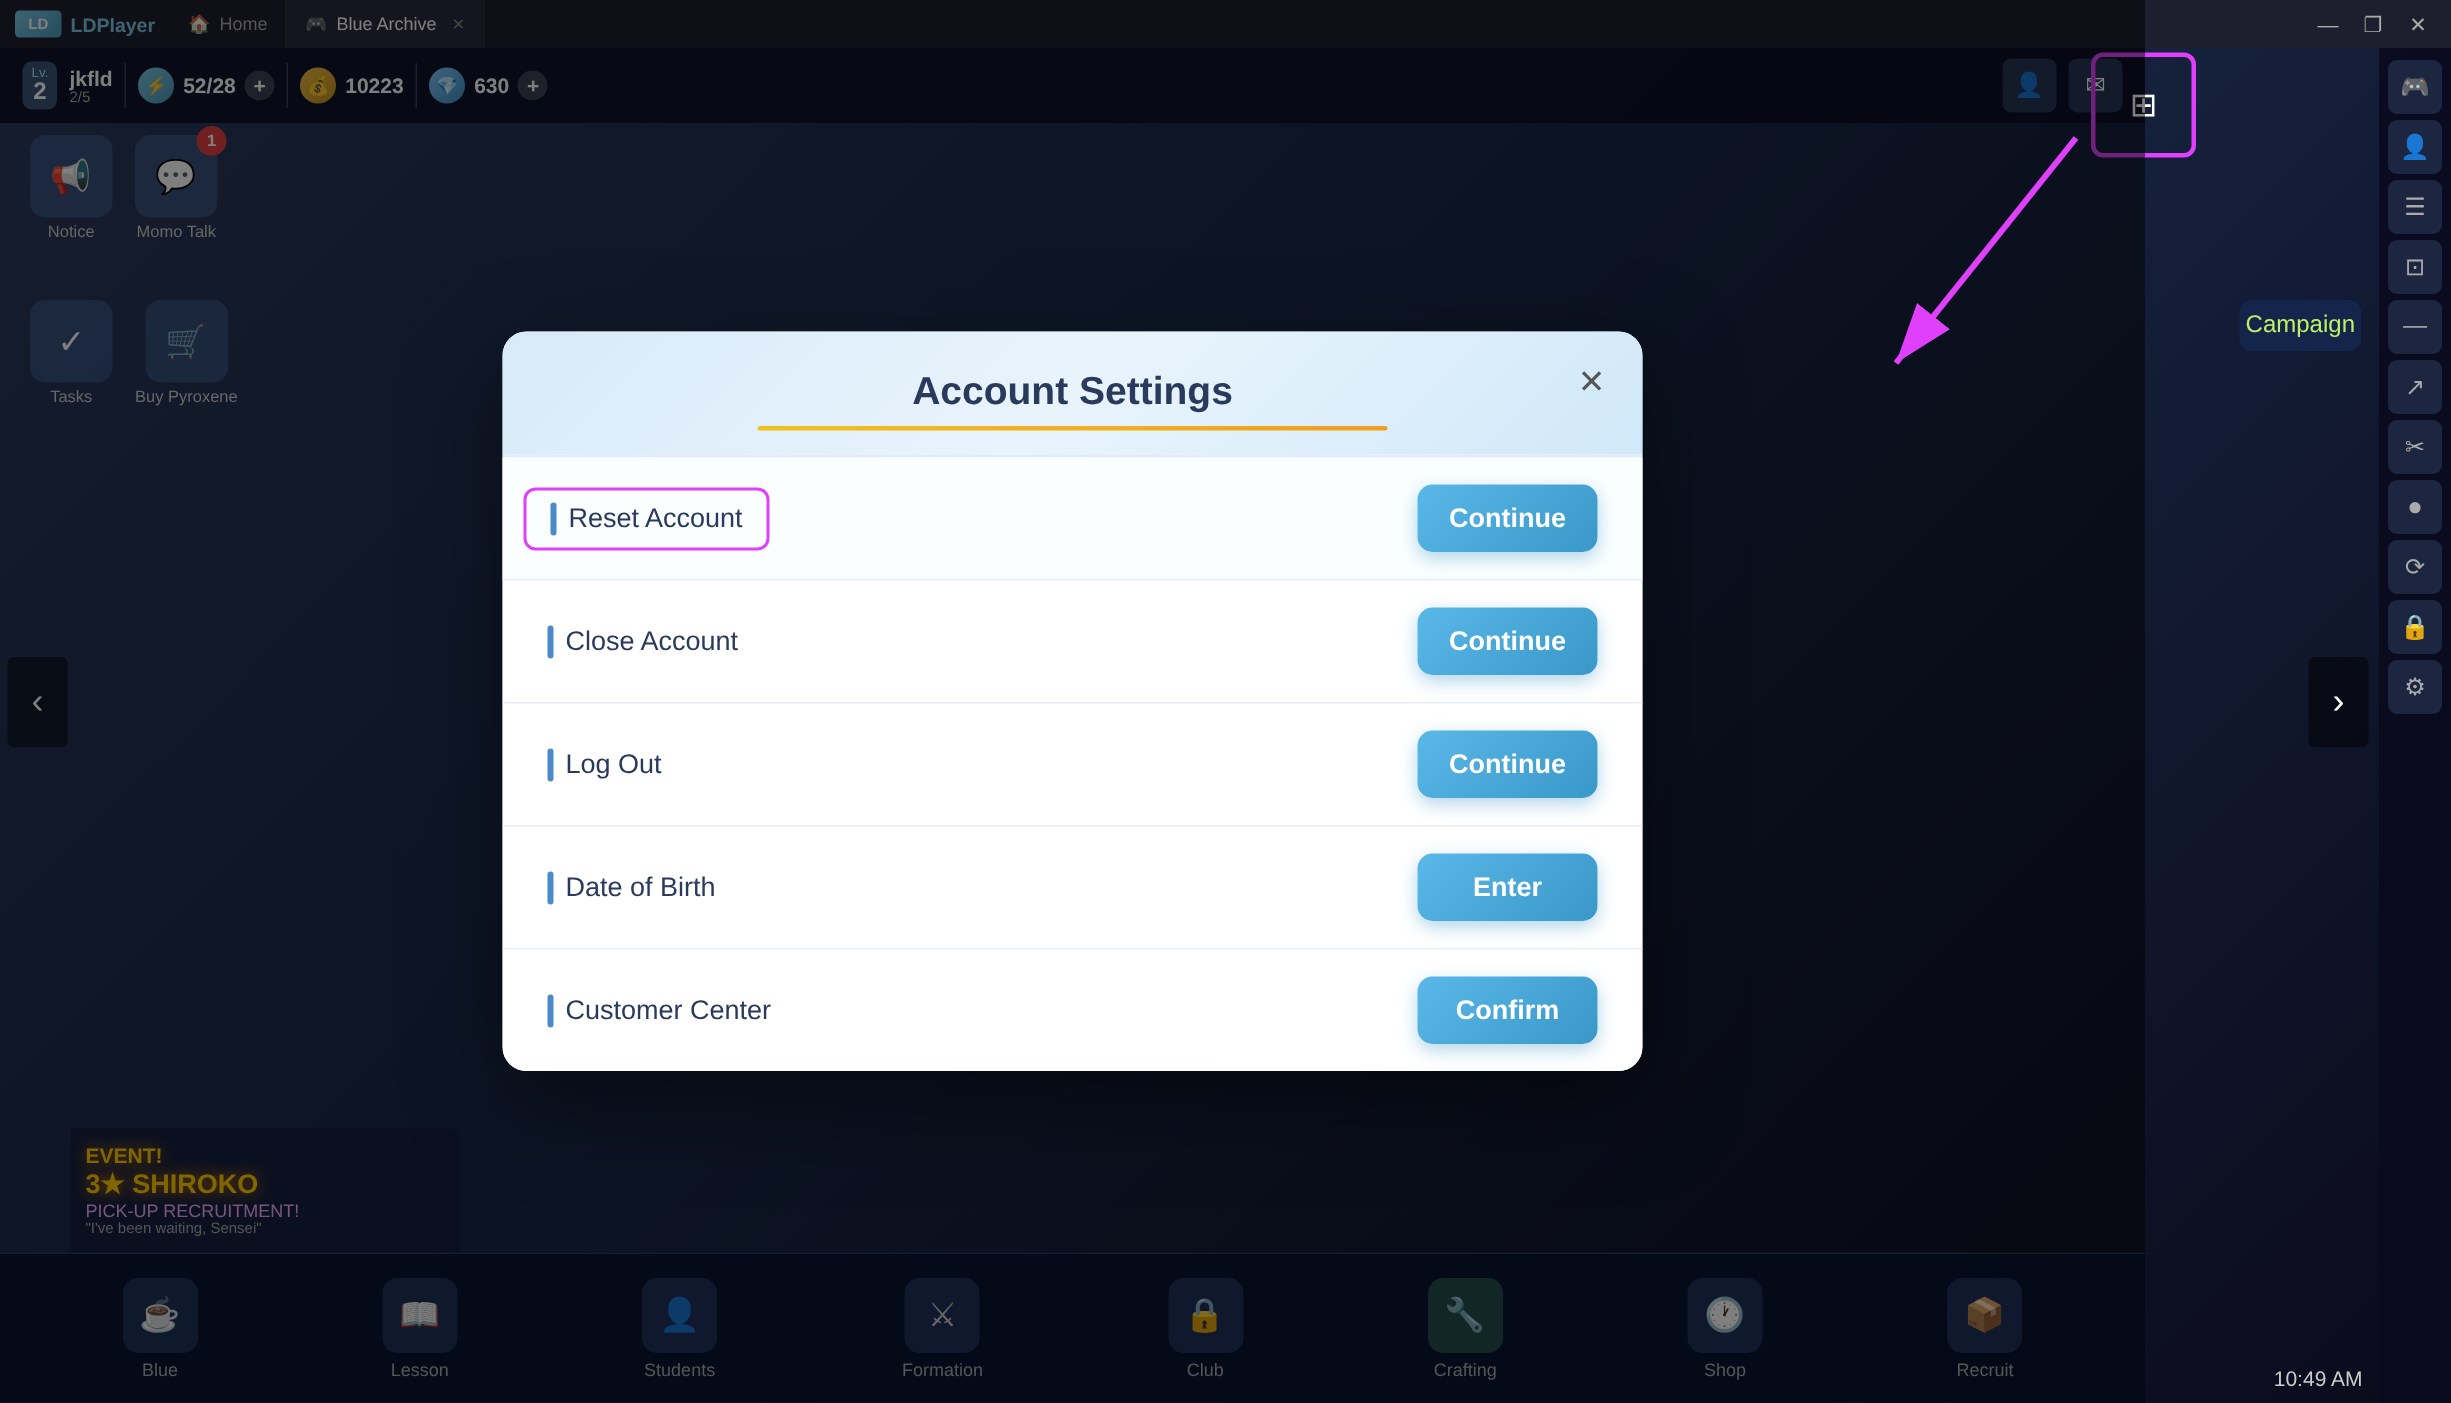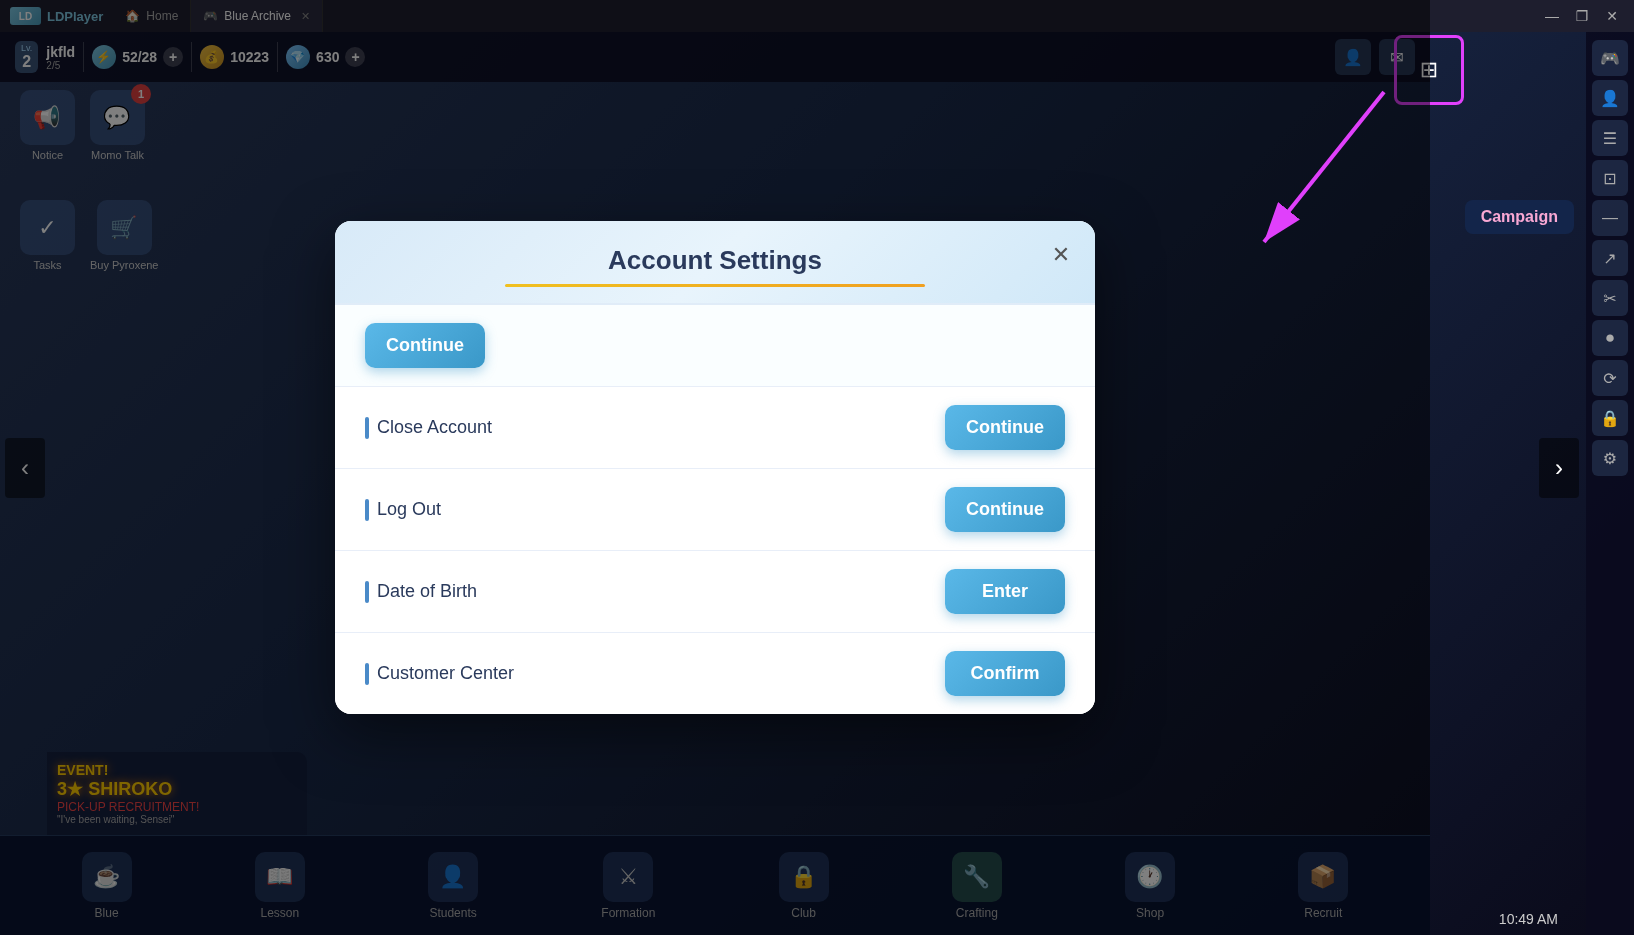--- a/index.html
+++ b/index.html
@@ -358,21 +358,21 @@
       font-weight: bold;
       cursor: pointer;
       text-align: center;
       box-shadow: 0 4px 12px rgba(60,150,200,0.4);
     }
 
     
     .time-display {
       position: absolute;
       bottom: 8px;
-      right: 76px;
+      right: 59px;
       color: #ccc;
       font-size: 14px;
       z-index: 60;
     }
 
     
     .notice-items {
       position: absolute;
       top: 90px; left: 20px;
       display: flex;
@@ -520,43 +520,46 @@
   </div>
   <div class="notice-item">
     <div class="notice-icon-bg">🛒</div>
     <span class="notice-label">Buy Pyroxene</span>
   </div>
 </div>
 
 <div class="event-banner" style="position:absolute;bottom:100px;left:0;z-index:40;margin-left:47px;">
   <div class="event-text">EVENT!</div>
   <div class="event-text" style="font-size:18px;">3★ SHIROKO</div>
-  <div style="color:#ef4444;font-size:12px;">PICK-UP RECRUITMENT!</div>
+  <div style="color:#f0abfc;font-size:12px;">PICK-UP RECRUITMENT!</div>
   <div style="color:#aaa;font-size:10px;">"I've been waiting, Sensei"</div>
 </div>
 
 <div class="nav-arrow left">‹</div>
 <div class="nav-arrow right">›</div>
 
-<div style="position:absolute;top:200px;right:60px;background:rgba(20,40,80,0.8);padding:8px 16px;border-radius:8px;color:#f9a8d4;font-size:16px;font-weight:bold;z-index:50;">
+<div style="position:absolute;top:200px;right:60px;background:rgba(20,40,80,0.8);padding:8px 4px;border-radius:8px;color:#bef264;font-size:16px;font-weight:normal;z-index:50;">
   <span>Campaign</span>
 </div>
 
 <div class="dialog-overlay">
   <div class="dialog">
     <div class="dialog-header">
       <h2 class="dialog-title">Account Settings</h2>
       <div class="dialog-title-underline"></div>
       <button class="dialog-close">
         <span>✕</span>
       </button>
     </div>
     <div class="dialog-body">
 
       <div class="dialog-row highlighted">
+        <div class="row-highlighted-box">
+          <span class="row-label">Reset Account</span>
+        </div>
         <button class="action-btn">Continue</button>
       </div>
 
       <div class="dialog-row">
         <span class="row-label">Close Account</span>
         <button class="action-btn">Continue</button>
       </div>
 
       <div class="dialog-row">
         <span class="row-label">Log Out</span>

